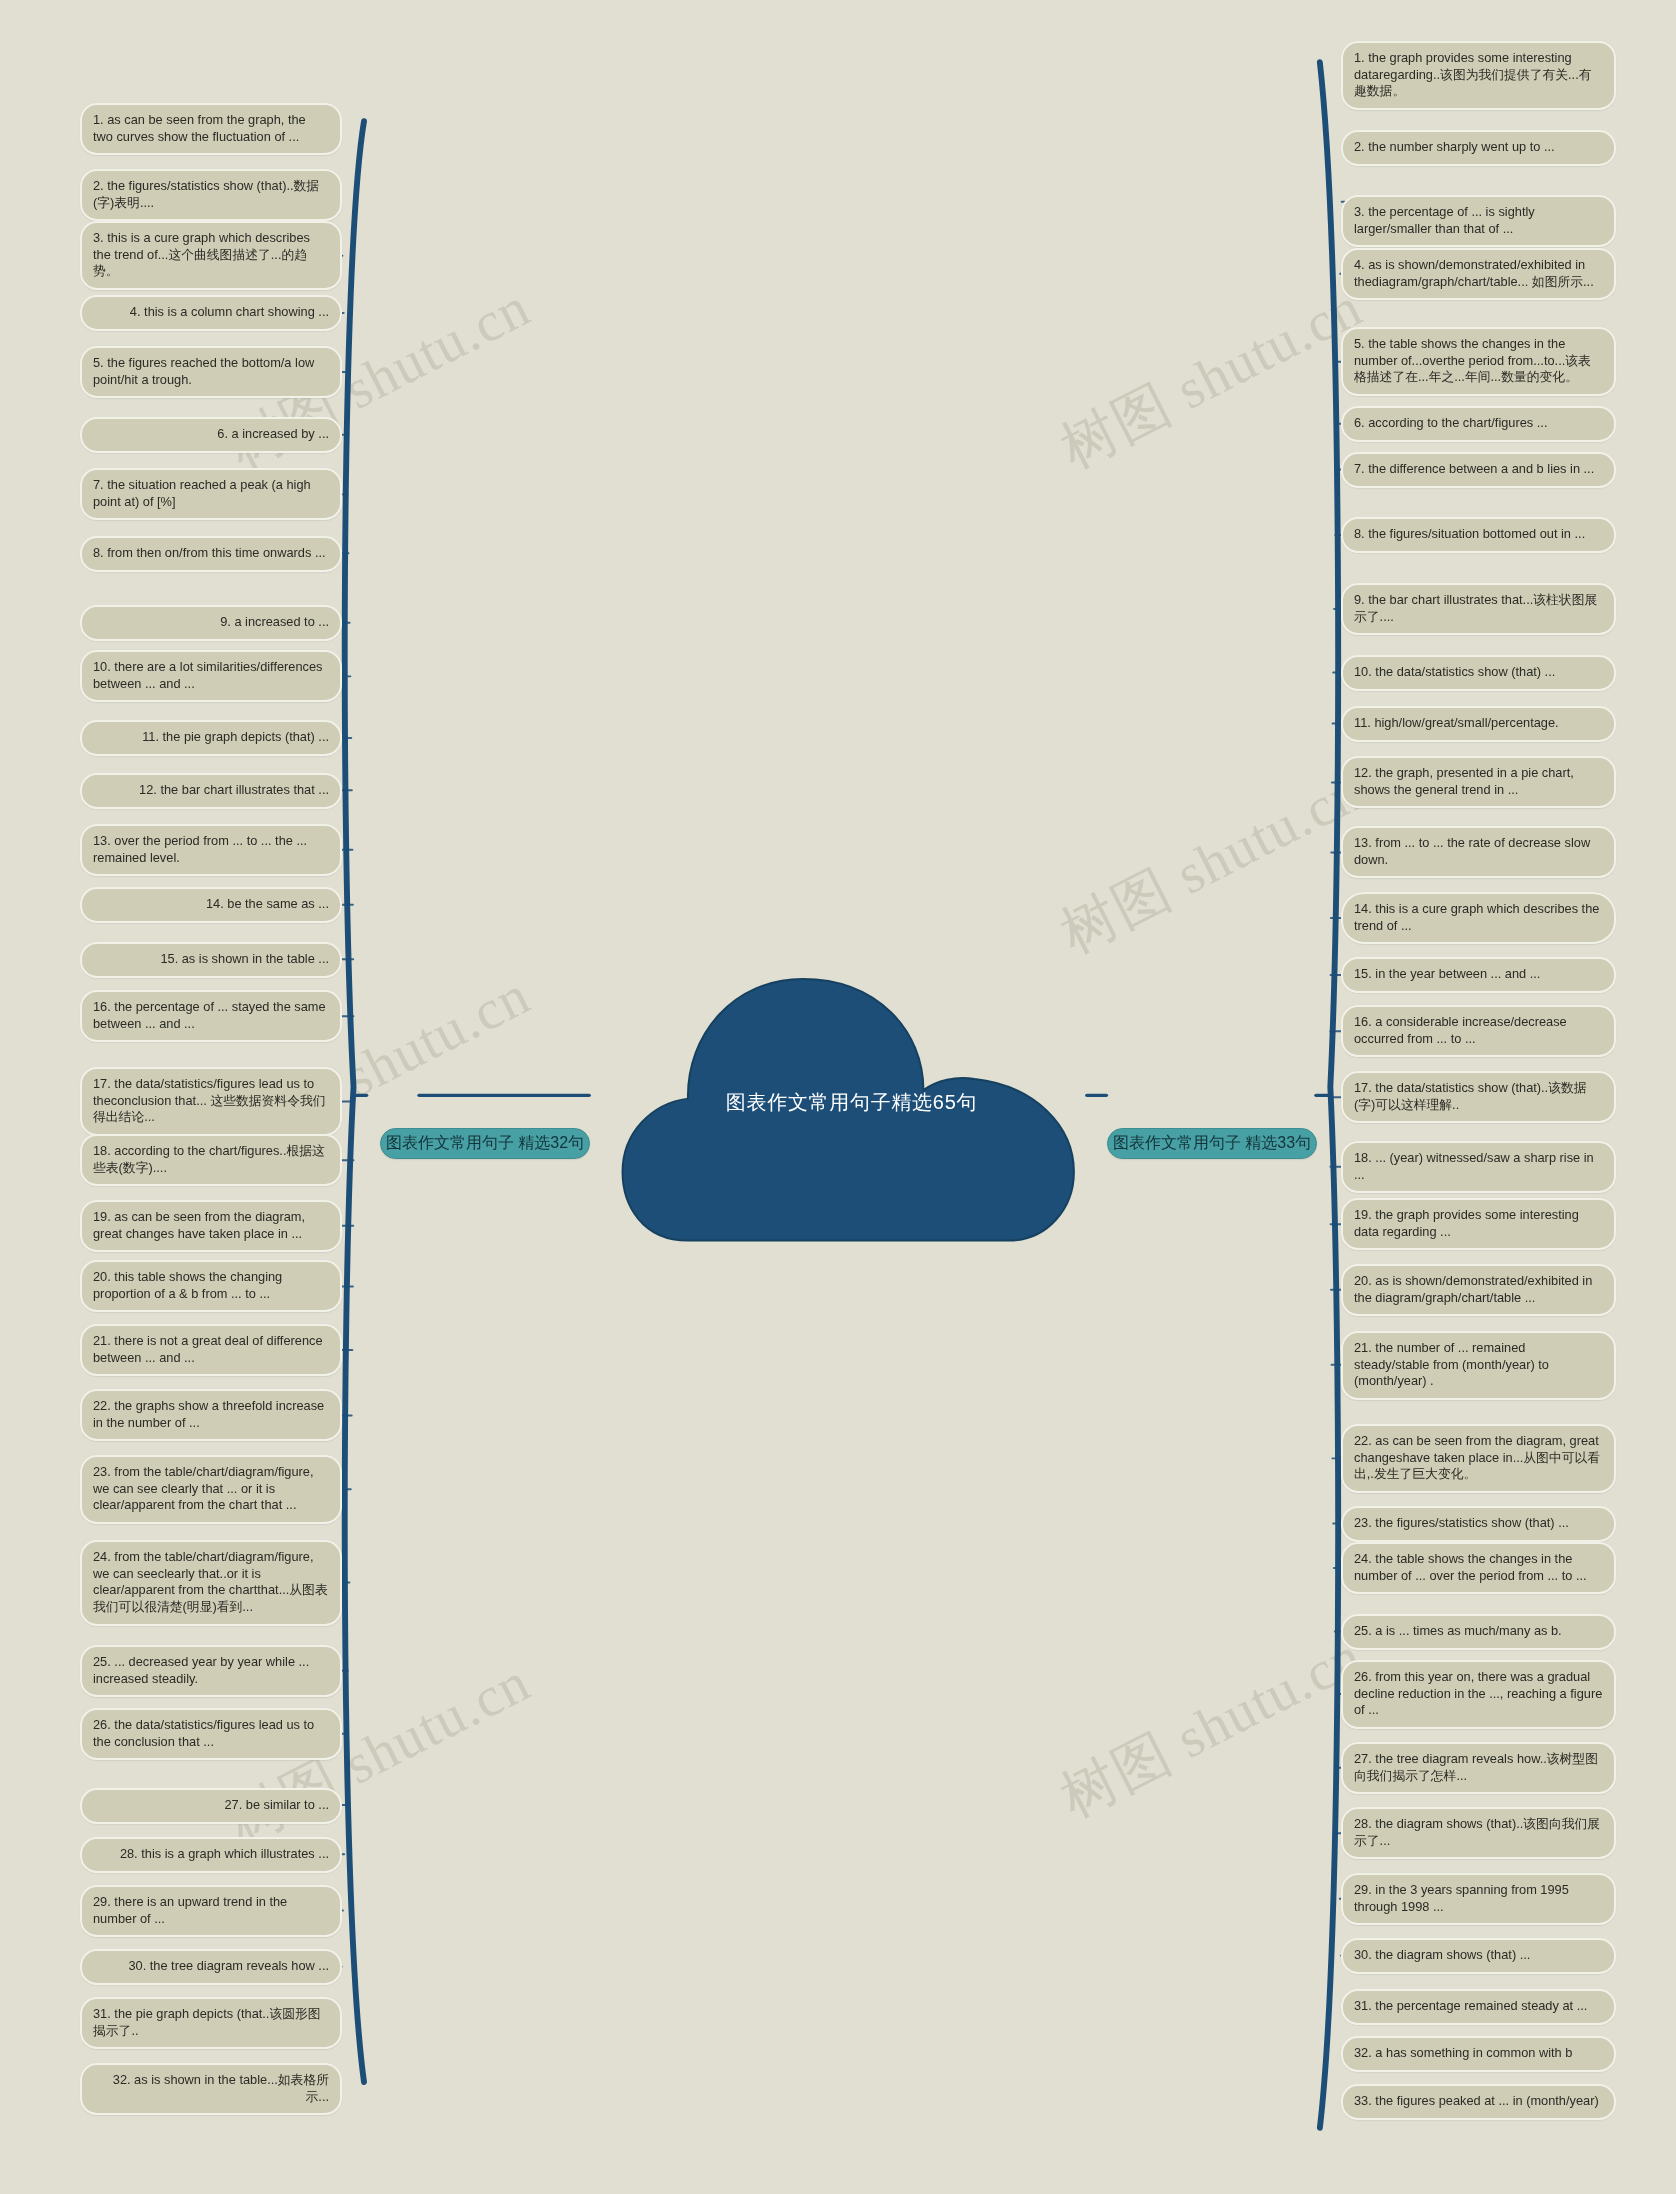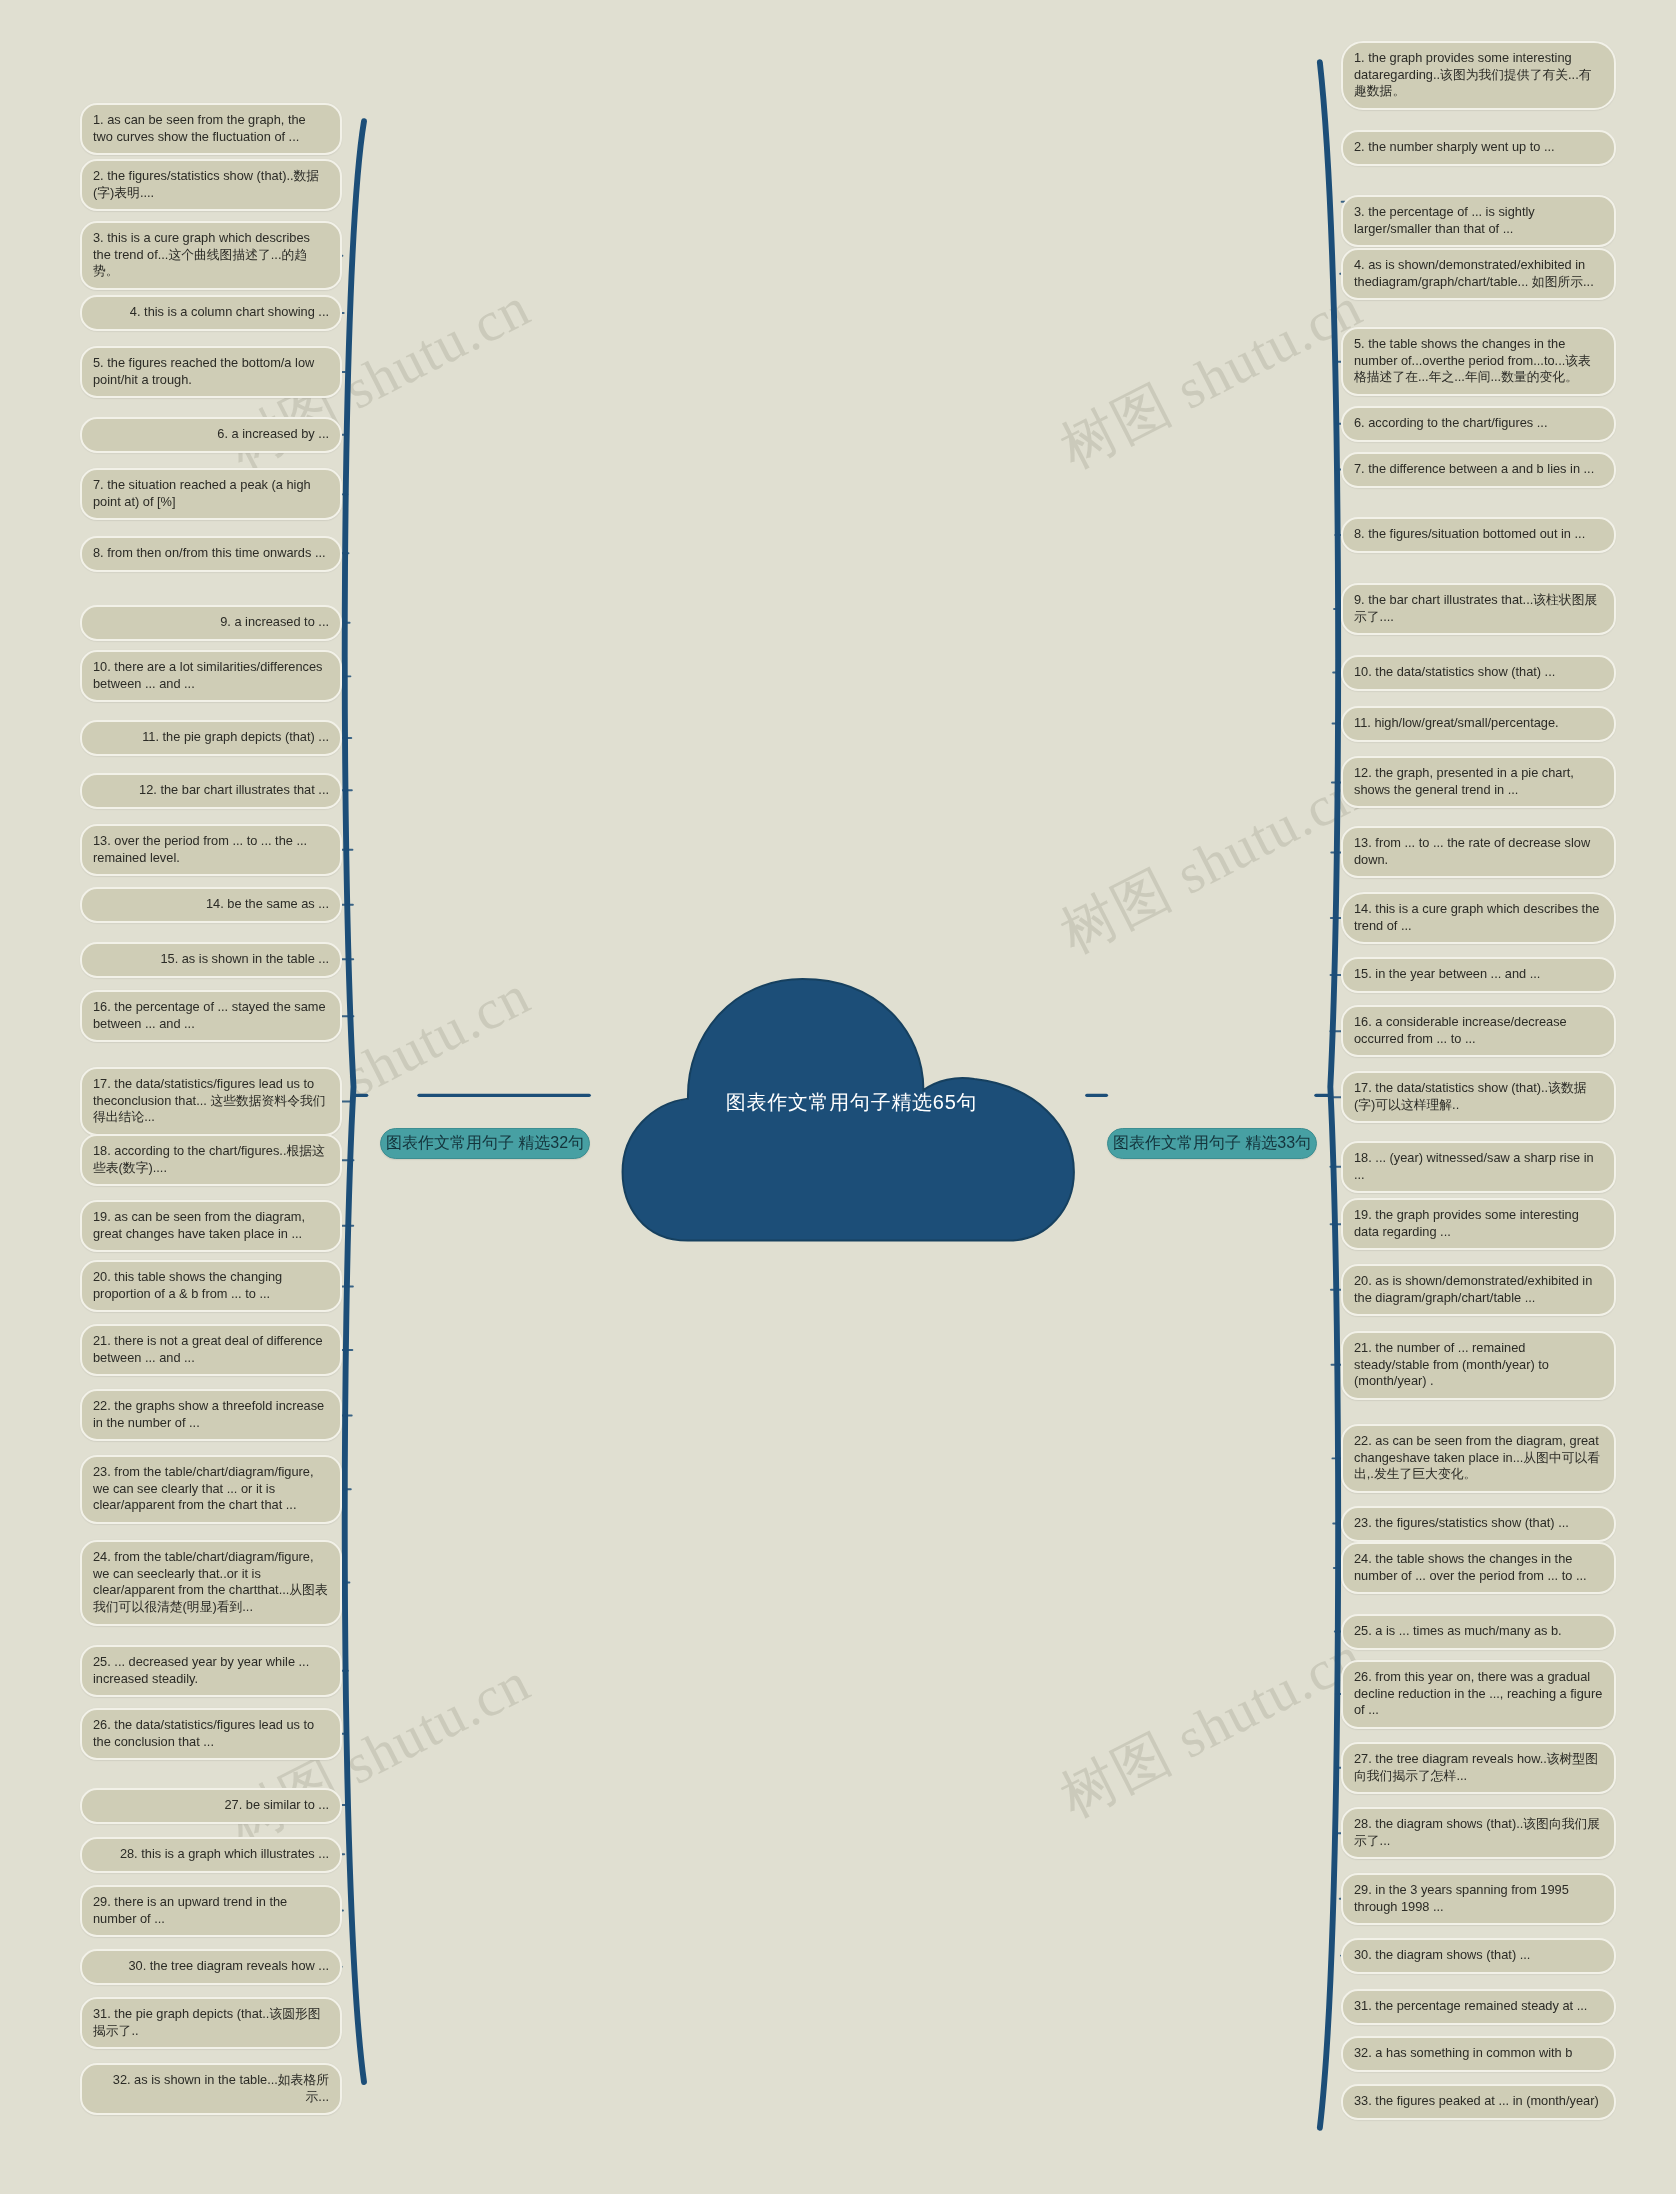--- a/index.html
+++ b/index.html
@@ -205,21 +205,21 @@
 
   <div class="branch" id="branch-left">
     <span>图表作文常用句子 精选32句</span>
   </div>
   <div class="branch" id="branch-right">
     <span>图表作文常用句子 精选33句</span>
   </div>
 
   <div class="col-left" id="col-left">
       <div class="leaf " style="left: 80px; top: 103px;"><span>1. as can be seen from the graph, the two curves show the fluctuation of ...</span></div>
-      <div class="leaf " style="left: 80px; top: 159px;"><span>2. the figures/statistics show (that)..数据(字)表明....</span></div>
+      <div class="leaf " style="left: 80px; top: 169px;"><span>2. the figures/statistics show (that)..数据(字)表明....</span></div>
       <div class="leaf " style="left: 80px; top: 221px;"><span>3. this is a cure graph which describes the trend of...这个曲线图描述了...的趋势。</span></div>
       <div class="leaf indent" style="left: 80px; top: 295px;"><span>4. this is a column chart showing ...</span></div>
       <div class="leaf " style="left: 80px; top: 346px;"><span>5. the figures reached the bottom/a low point/hit a trough.</span></div>
       <div class="leaf indent" style="left: 80px; top: 417px;"><span>6. a increased by ...</span></div>
       <div class="leaf " style="left: 80px; top: 468px;"><span>7. the situation reached a peak (a high point at) of [%]</span></div>
       <div class="leaf " style="left: 80px; top: 536px;"><span>8. from then on/from this time onwards ...</span></div>
       <div class="leaf indent" style="left: 80px; top: 605px;"><span>9. a increased to ...</span></div>
       <div class="leaf " style="left: 80px; top: 650px;"><span>10. there are a lot similarities/differences between ... and ...</span></div>
       <div class="leaf indent" style="left: 80px; top: 720px;"><span>11. the pie graph depicts (that) ...</span></div>
       <div class="leaf indent" style="left: 80px; top: 773px;"><span>12. the bar chart illustrates that ...</span></div>
@@ -238,21 +238,21 @@
       <div class="leaf " style="left: 80px; top: 1645px;"><span>25. ... decreased year by year while ... increased steadily.</span></div>
       <div class="leaf " style="left: 80px; top: 1708px;"><span>26. the data/statistics/figures lead us to the conclusion that ...</span></div>
       <div class="leaf indent" style="left: 80px; top: 1788px;"><span>27. be similar to ...</span></div>
       <div class="leaf indent" style="left: 80px; top: 1837px;"><span>28. this is a graph which illustrates ...</span></div>
       <div class="leaf " style="left: 80px; top: 1885px;"><span>29. there is an upward trend in the number of ...</span></div>
       <div class="leaf indent" style="left: 80px; top: 1949px;"><span>30. the tree diagram reveals how ...</span></div>
       <div class="leaf " style="left: 80px; top: 1997px;"><span>31. the pie graph depicts (that..该圆形图揭示了..</span></div>
       <div class="leaf indent" style="left: 80px; top: 2063px;"><span>32. as is shown in the table...如表格所示...</span></div>
     </div>
   <div class="col-right" id="col-right">
-      <div class="leaf right" style="left: 1341px; top: 41px; border-radius: 22px;"><span>1. the graph provides some interesting dataregarding..该图为我们提供了有关...有趣数据。</span></div>
+      <div class="leaf right" style="left: 1341px; top: 41px;"><span>1. the graph provides some interesting dataregarding..该图为我们提供了有关...有趣数据。</span></div>
       <div class="leaf right" style="left: 1341px; top: 130px;"><span>2. the number sharply went up to ...</span></div>
       <div class="leaf right" style="left: 1341px; top: 175px; margin-top: 20px;"><span>3. the percentage of ... is sightly larger/smaller than that of ...</span></div>
       <div class="leaf right" style="left: 1341px; top: 248px;"><span>4. as is shown/demonstrated/exhibited in thediagram/graph/chart/table... 如图所示...</span></div>
       <div class="leaf right" style="left: 1341px; top: 327px;"><span>5. the table shows the changes in the number of...overthe period from...to...该表格描述了在...年之...年间...数量的变化。</span></div>
       <div class="leaf right" style="left: 1341px; top: 406px;"><span>6. according to the chart/figures ...</span></div>
       <div class="leaf right" style="left: 1341px; top: 452px;"><span>7. the difference between a and b lies in ...</span></div>
       <div class="leaf right" style="left: 1341px; top: 517px;"><span>8. the figures/situation bottomed out in ...</span></div>
       <div class="leaf right" style="left: 1341px; top: 583px;"><span>9. the bar chart illustrates that...该柱状图展示了....</span></div>
       <div class="leaf right" style="left: 1341px; top: 655px;"><span>10. the data/statistics show (that) ...</span></div>
       <div class="leaf right" style="left: 1341px; top: 706px;"><span>11. high/low/great/small/percentage.</span></div>

